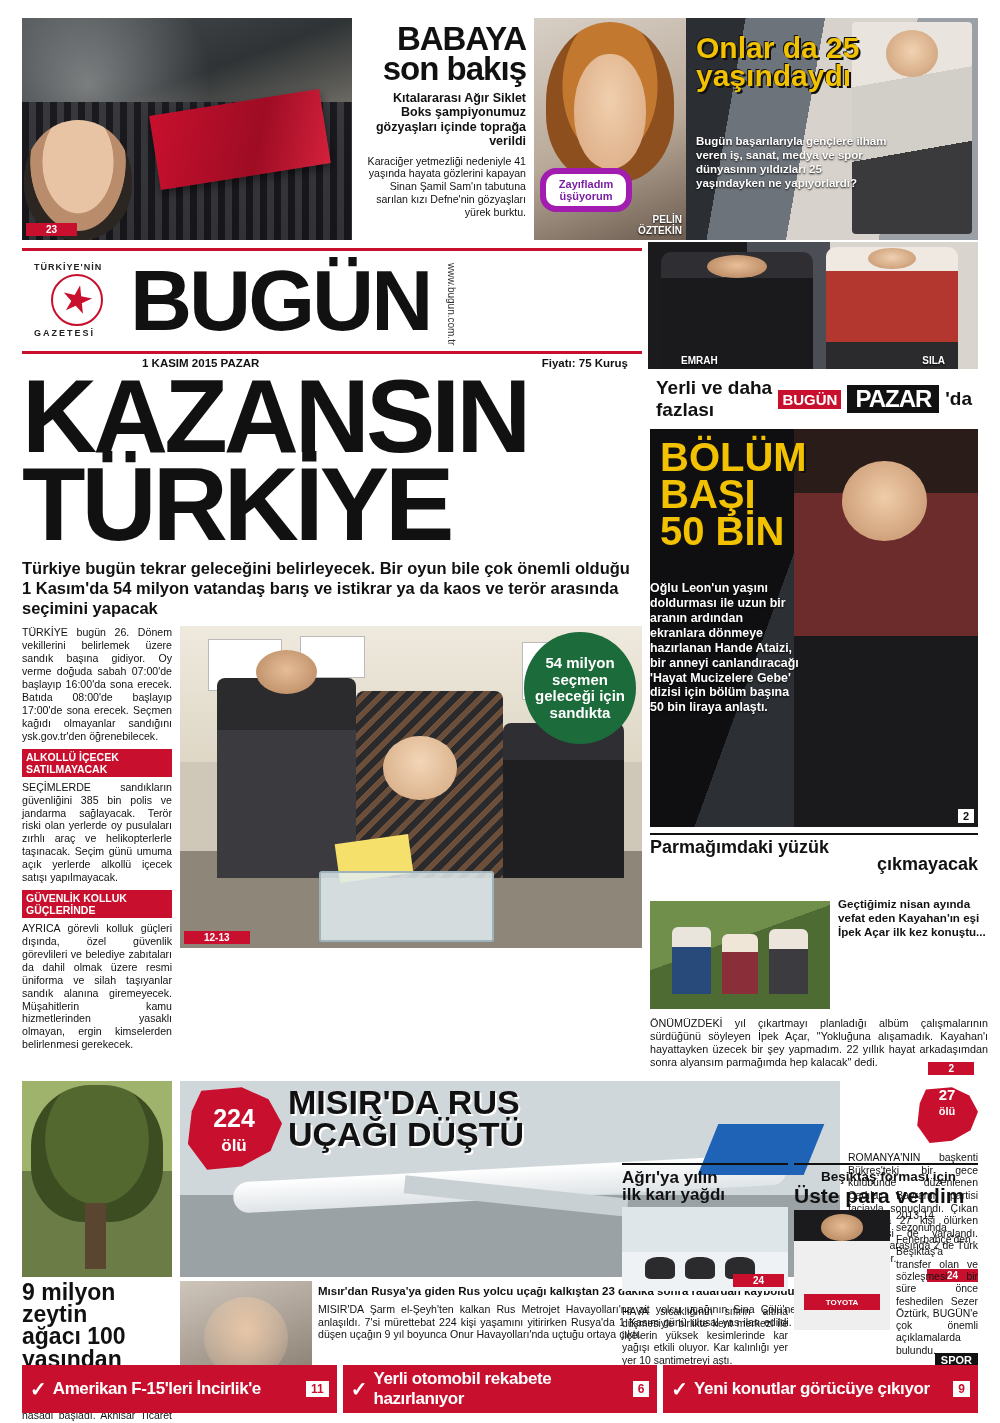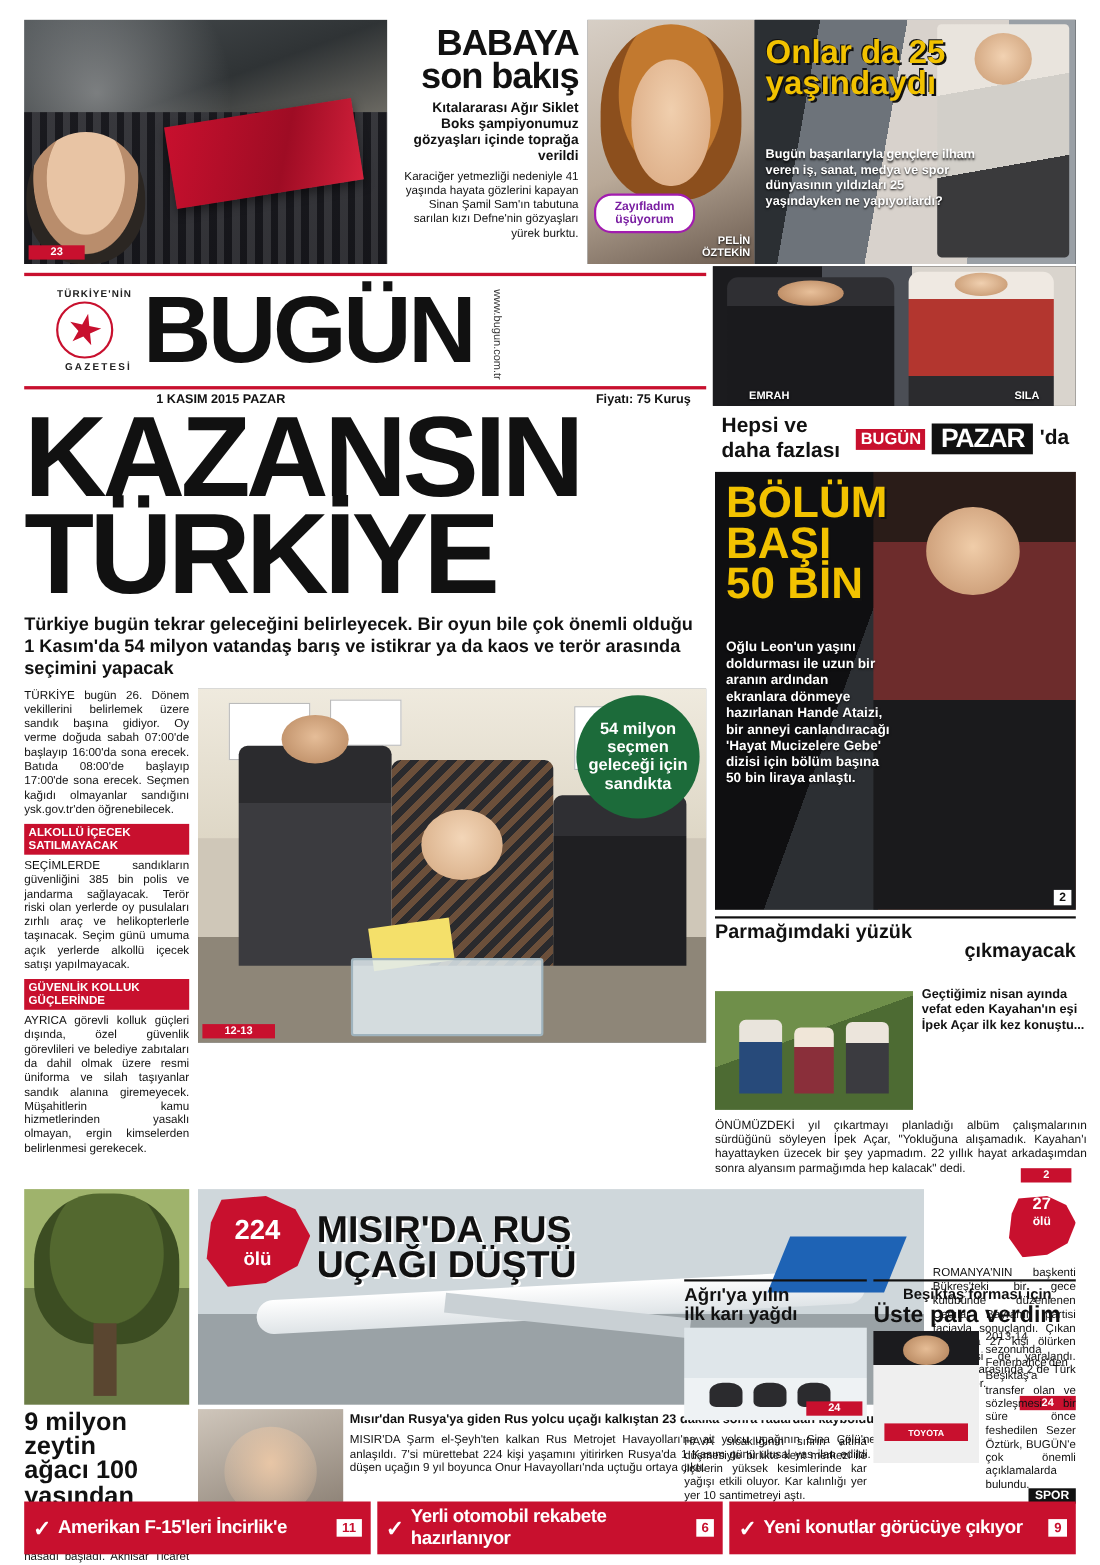--- a/index.html
+++ b/index.html
@@ -58,21 +58,21 @@
     position:absolute; left:8%; top:2%; width:84%; height:72%;
     background: radial-gradient(ellipse at 50% 40%, #c2792f 0 52%, #8c4f1d 53% 100%);
     border-radius: 50% 50% 42% 42%;
   }
   .ts-pelin .skin {
     position:absolute; left:26%; top:16%; width:48%; height:52%;
     background: radial-gradient(ellipse at 50% 40%, #f0cfae, #d9a77f);
     border-radius: 48%;
   }
   .bubble {
-    position:absolute; border:2px solid #a21caf; background:#fff; color:#7a1fa2;
+    position:absolute; border:6px solid #a21caf; background:#fff; color:#7a1fa2;
     border-radius: 16px; font-size: 11px; font-weight:800; line-height:1.1;
     padding: 4px 8px; text-align:center;
   }
   .ts-pelin .name { position:absolute; right:4px; bottom:4px; color:#fff; font-size:10px; font-weight:800; text-shadow:0 1px 2px #000; text-align:right; }
 
   .ts-right { flex:1; position:relative; background:#111; }
   .ts-right .bg1 {
     position:absolute; inset:0;
     background: linear-gradient(100deg,#2b2f33 0 18%, #6d737a 18% 42%, #d8d2cc 42% 70%, #9aa0a6 70% 100%);
   }
@@ -94,21 +94,21 @@
     position:absolute; left:28%; top:4%; width:44%; height:22%;
     background: radial-gradient(ellipse at 50% 45%, #f2d2b2, #c99a72);
     border-radius:50%;
   }
 
   
   .masthead { display:flex; align-items:stretch; margin-top:2px; }
   .mast-left { width: 620px; position:relative; padding-top:6px; }
   .mast-rule-top { height:3px; background:#c8102e; }
   .logo-row { display:flex; align-items:center; gap:10px; padding: 4px 0 0 12px; }
-  .logo-mark { width: 86px; text-align:right; position:relative; }
+  .logo-mark { width: 86px; text-align:left; position:relative; }
   .logo-mark .tr { font-size: 9px; letter-spacing:1px; color:#222; font-weight:700; }
   .logo-mark .circ {
     width: 52px; height:52px; border-radius:50%;
     border: 2px solid #c8102e; margin: 2px auto;
     position:relative; background:#fff;
   }
   .logo-mark .circ::after {
     content:""; position:absolute; left:50%; top:50%;
     width: 30px; height:30px; transform: translate(-50%,-50%) rotate(12deg);
     background: #c8102e;
@@ -191,21 +191,21 @@
   }
 
   
   .rightcol { flex:1; display:flex; flex-direction:column; gap:6px; }
   .bolum { position:relative; height: 398px; background:#222; }
   .bolum .bg { position:absolute; inset:0; background: linear-gradient(110deg,#0f0f11 0 40%, #2c2f33 40% 62%, #7b4a3c 62% 100%); }
   .bolum .lady { position:absolute; right:0; top:0; width:56%; height:100%;
     background: linear-gradient(180deg,#2a1c18 0 16%, #6d2c2c 16% 52%, #1a1a1c 52% 100%); }
   .bolum .lady .h { position:absolute; left:26%; top:8%; width:46%; height:20%; background: radial-gradient(ellipse at 50% 45%,#f0cda9,#c2906a); border-radius:50%; }
   .bolum h2 { position:absolute; left:10px; top:10px; font-size:40px; font-weight:900; color:#f2c200; line-height:.92; text-shadow:2px 2px 0 #111; }
-  .bolum .body { position:absolute; left:10px; top:152px; width:150px; font-size:12.4px; line-height:1.2; color:#fff; font-weight:700; text-shadow:0 1px 2px #000; }
+  .bolum .body { position:absolute; left:0; top:152px; width:150px; font-size:12.4px; line-height:1.2; color:#fff; font-weight:700; text-shadow:0 1px 2px #000; }
   .pg { position:absolute; right:4px; bottom:4px; background:#fff; color:#111; font-size:11px; font-weight:800; padding:1px 5px; }
 
   .parmak { position:relative; height: 242px; background:#fff; border-top:2px solid #111; padding-top:4px; }
   .parmak h3 { font-size:18px; font-weight:900; line-height:.95; color:#111; }
   .parmak h3 .l2 { display:block; text-align:right; }
   .parmak .ph { position:absolute; left:0; top:66px; width:180px; height:108px; background: linear-gradient(160deg,#6f8f4a 0 40%, #4d6b33 40% 100%); }
   .parmak .ph .p1 { position:absolute; left:12%; top:24%; width:22%; height:62%; background: linear-gradient(180deg,#e9e4dc 0 30%, #274a7a 30% 100%); border-radius:6px 6px 0 0; }
   .parmak .ph .p2 { position:absolute; left:40%; top:30%; width:20%; height:56%; background: linear-gradient(180deg,#f0e6d8 0 30%, #8a2f3a 30% 100%); border-radius:6px 6px 0 0; }
   .parmak .ph .p3 { position:absolute; left:66%; top:26%; width:22%; height:60%; background: linear-gradient(180deg,#ece5dc 0 30%, #3b3b40 30% 100%); border-radius:6px 6px 0 0; }
   .parmak .lead { position:absolute; left:188px; top:62px; width:150px; font-size:11.6px; line-height:1.2; font-weight:700; }
@@ -227,21 +227,21 @@
   .plane .ph .body { position:absolute; left:8%; top:44%; width:84%; height:16%;
     background: linear-gradient(180deg,#ffffff,#dfe4e7); border-radius: 50px; transform: rotate(-3deg); }
   .plane .ph .tail { position:absolute; right:4%; top:22%; width:16%; height:26%;
     background:#1e63b5; transform: skewX(-22deg); }
   .plane .ph .wing { position:absolute; left:34%; top:54%; width:34%; height:9%; background:#c9d0d4; transform: rotate(6deg); }
   .plane .splat {
     position:absolute; left:6px; top:6px; width:96px; height:86px; background:#c8102e;
     clip-path: polygon(16% 4%,58% 0,86% 14%,100% 42%,88% 74%,58% 92%,22% 96%,2% 66%,6% 28%);
     color:#fff; font-size:25px; font-weight:900; line-height:.96; display:flex; align-items:center; justify-content:center; text-align:center;
   }
-  .plane h3 { position:absolute; left:108px; top:22px; font-size:34px; font-weight:900; line-height:.92; color:#111; text-shadow: 2px 2px 0 #fff; }
+  .plane h3 { position:absolute; left:108px; top:6px; font-size:34px; font-weight:900; line-height:.92; color:#111; text-shadow: 2px 2px 0 #fff; }
   .plane .cap2 { margin-top:4px; font-size:11.5px; line-height:1.2; font-weight:700; }
   .plane .crybox { position:relative; margin-top:4px; display:flex; gap:6px; }
   .plane .crybox .ph2 { width:132px; height:128px; background: linear-gradient(160deg,#cfc6bb,#7b6f63); position:relative; }
   .plane .crybox .ph2 .f { position:absolute; left:18%; top:12%; width:64%; height:64%; background: radial-gradient(ellipse at 50% 40%,#e8c6a6,#b3876000); border-radius:50%; }
   .plane .crybox .txt { flex:1; font-size:10.6px; line-height:1.2; text-align:justify; }
 
   .cadilar { width: 130px; }
   .cadilar h3 { font-size:19px; font-weight:900; line-height:.98; }
   .cadilar .splat27 {
     width: 62px; height:58px; background:#c8102e; margin: 6px 0 6px auto;
@@ -393,21 +393,21 @@
           <div class="box"></div>
           <div class="badge-circle" style="right:6px; top:6px;">54 milyon seçmen geleceği için sandıkta</div>
           <div class="ph-label">12-13</div>
         </div>
       </div>
     </div>
 
     <div class="rightcol">
 
       <div class="pazar-bar">
-        <span class="txt">Hepsi ve daha fazlası</span>
+        <span class="txt">Yerli ve daha fazlası</span>
         <span class="bugun-sm">BUGÜN</span>
         <span class="pazar">PAZAR</span>
         <span class="txt">'da</span>
       </div>
 
       <div class="bolum photo">
         <div class="bg"></div>
         <div class="lady">
             <div class="h"></div>
           </div>

